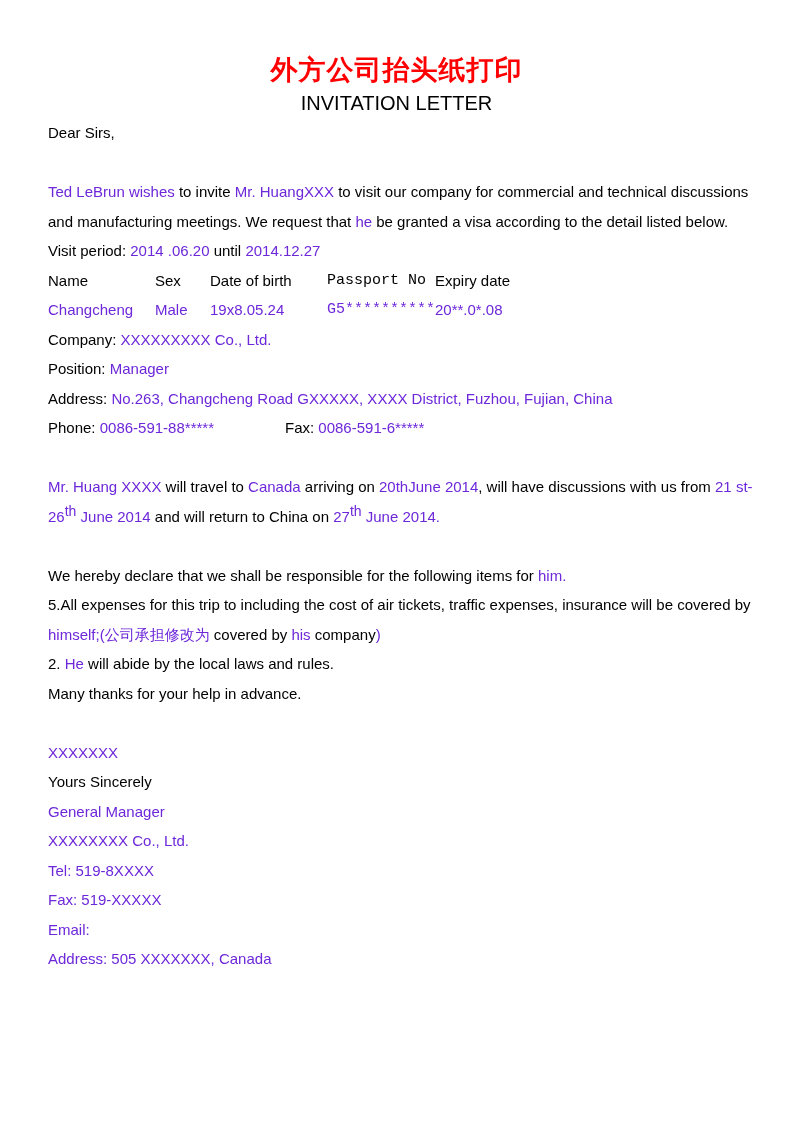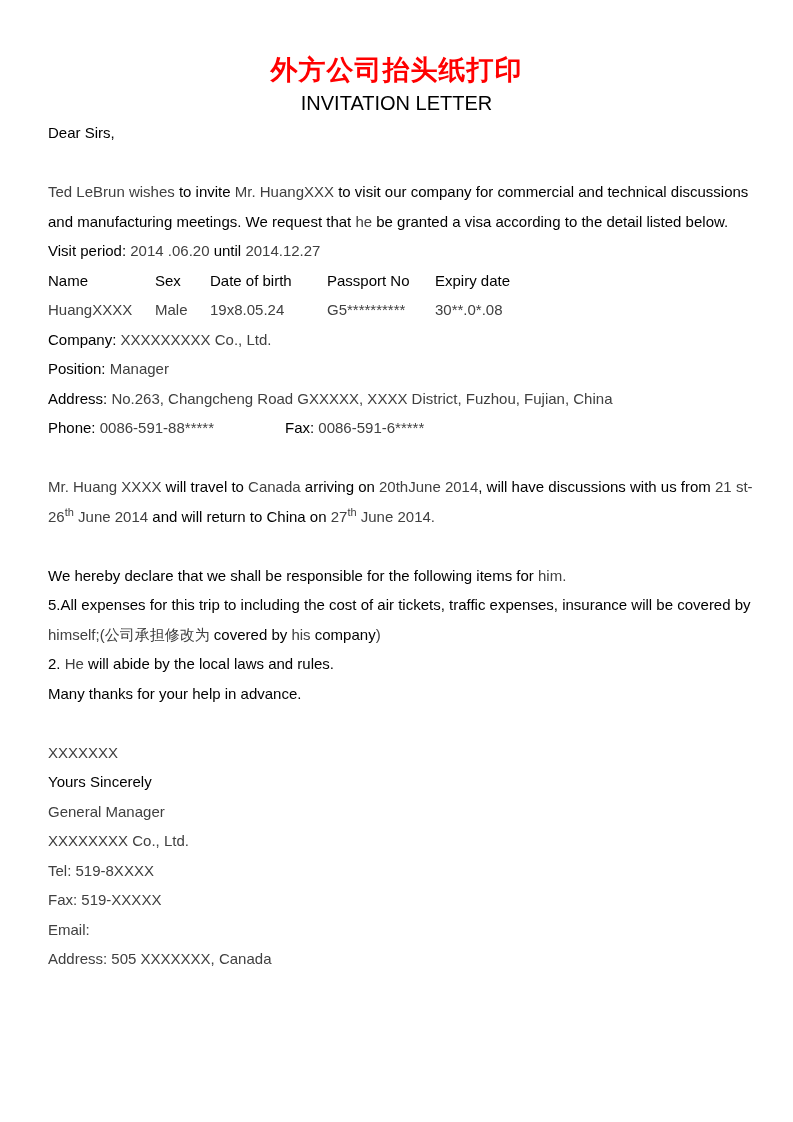--- a/index.html
+++ b/index.html
@@ -8,21 +8,21 @@
     width: 793px; height: 1122px;
     font-family: "Liberation Sans", "DejaVu Sans", sans-serif;
     color: #000000;
   }
   .page {
     width: 793px; height: 1122px;
     background: #ffffff;
     padding: 52px 30px 0 48px;
     overflow: hidden;
   }
-  .red { color: #404040; }
+  .red { color: #6d28d9; }
   .title {
     text-align: center;
     color: #FF0000;
     font-family: "Liberation Serif", "DejaVu Serif", serif;
     font-size: 27px;
     font-weight: 600;
     line-height: 36px;
     letter-spacing: 1px;
     padding-right: 18px; 
   }
@@ -32,29 +32,29 @@
     font-weight: 400;
     line-height: 30px;
     padding-right: 18px;
   }
   .line {
     font-size: 15px;
     line-height: 29.5px;
   }
   .spacer { height: 29.5px; }
   sup {
-    font-size: 11px;
+    font-size: 14px;
     vertical-align: super;
     line-height: 0;
   }
   .cols { display: flex; }
   .c-name { width: 107px; }
   .c-sex  { width: 55px; }
   .c-dob  { width: 117px; }
-  .c-pass { width: 108px; }
+  .c-pass { width: 108px; font-family: Liberation Mono, monospace; }
   .c-exp  { flex: 1; }
   .pf-phone { width: 237px; }
 </style>
 </head>
 <body>
 
 <div class="page">
 
   <div class="title">外方公司抬头纸打印</div>
   <div class="subtitle">INVITATION LETTER</div>
@@ -66,25 +66,25 @@
   <p class="line"><span>Visit period: </span><span class="red">2014 .06.20</span><span> until </span><span class="red">2014.12.27</span></p>
 
   <div class="cols line">
     <span class="c-name">Name</span>
     <span class="c-sex">Sex</span>
     <span class="c-dob">Date of birth</span>
     <span class="c-pass">Passport No</span>
     <span class="c-exp">Expiry date</span>
   </div>
   <div class="cols line red">
-    <span class="c-name">HuangXXXX</span>
+    <span class="c-name">Changcheng</span>
     <span class="c-sex">Male</span>
     <span class="c-dob">19x8.05.24</span>
     <span class="c-pass">G5**********</span>
-    <span class="c-exp">30**.0*.08</span>
+    <span class="c-exp">20**.0*.08</span>
   </div>
 
   <p class="line"><span>Company: </span><span class="red">XXXXXXXXX Co., Ltd.</span></p>
   <p class="line"><span>Position: </span><span class="red">Manager</span></p>
   <p class="line"><span>Address: </span><span class="red">No.263, Changcheng Road GXXXXX, XXXX District, Fuzhou, Fujian, China</span></p>
 
   <div class="cols line">
     <span class="pf-phone"><span>Phone: </span><span class="red">0086-591-88*****</span></span>
     <span><span>Fax: </span><span class="red">0086-591-6*****</span></span>
   </div>

